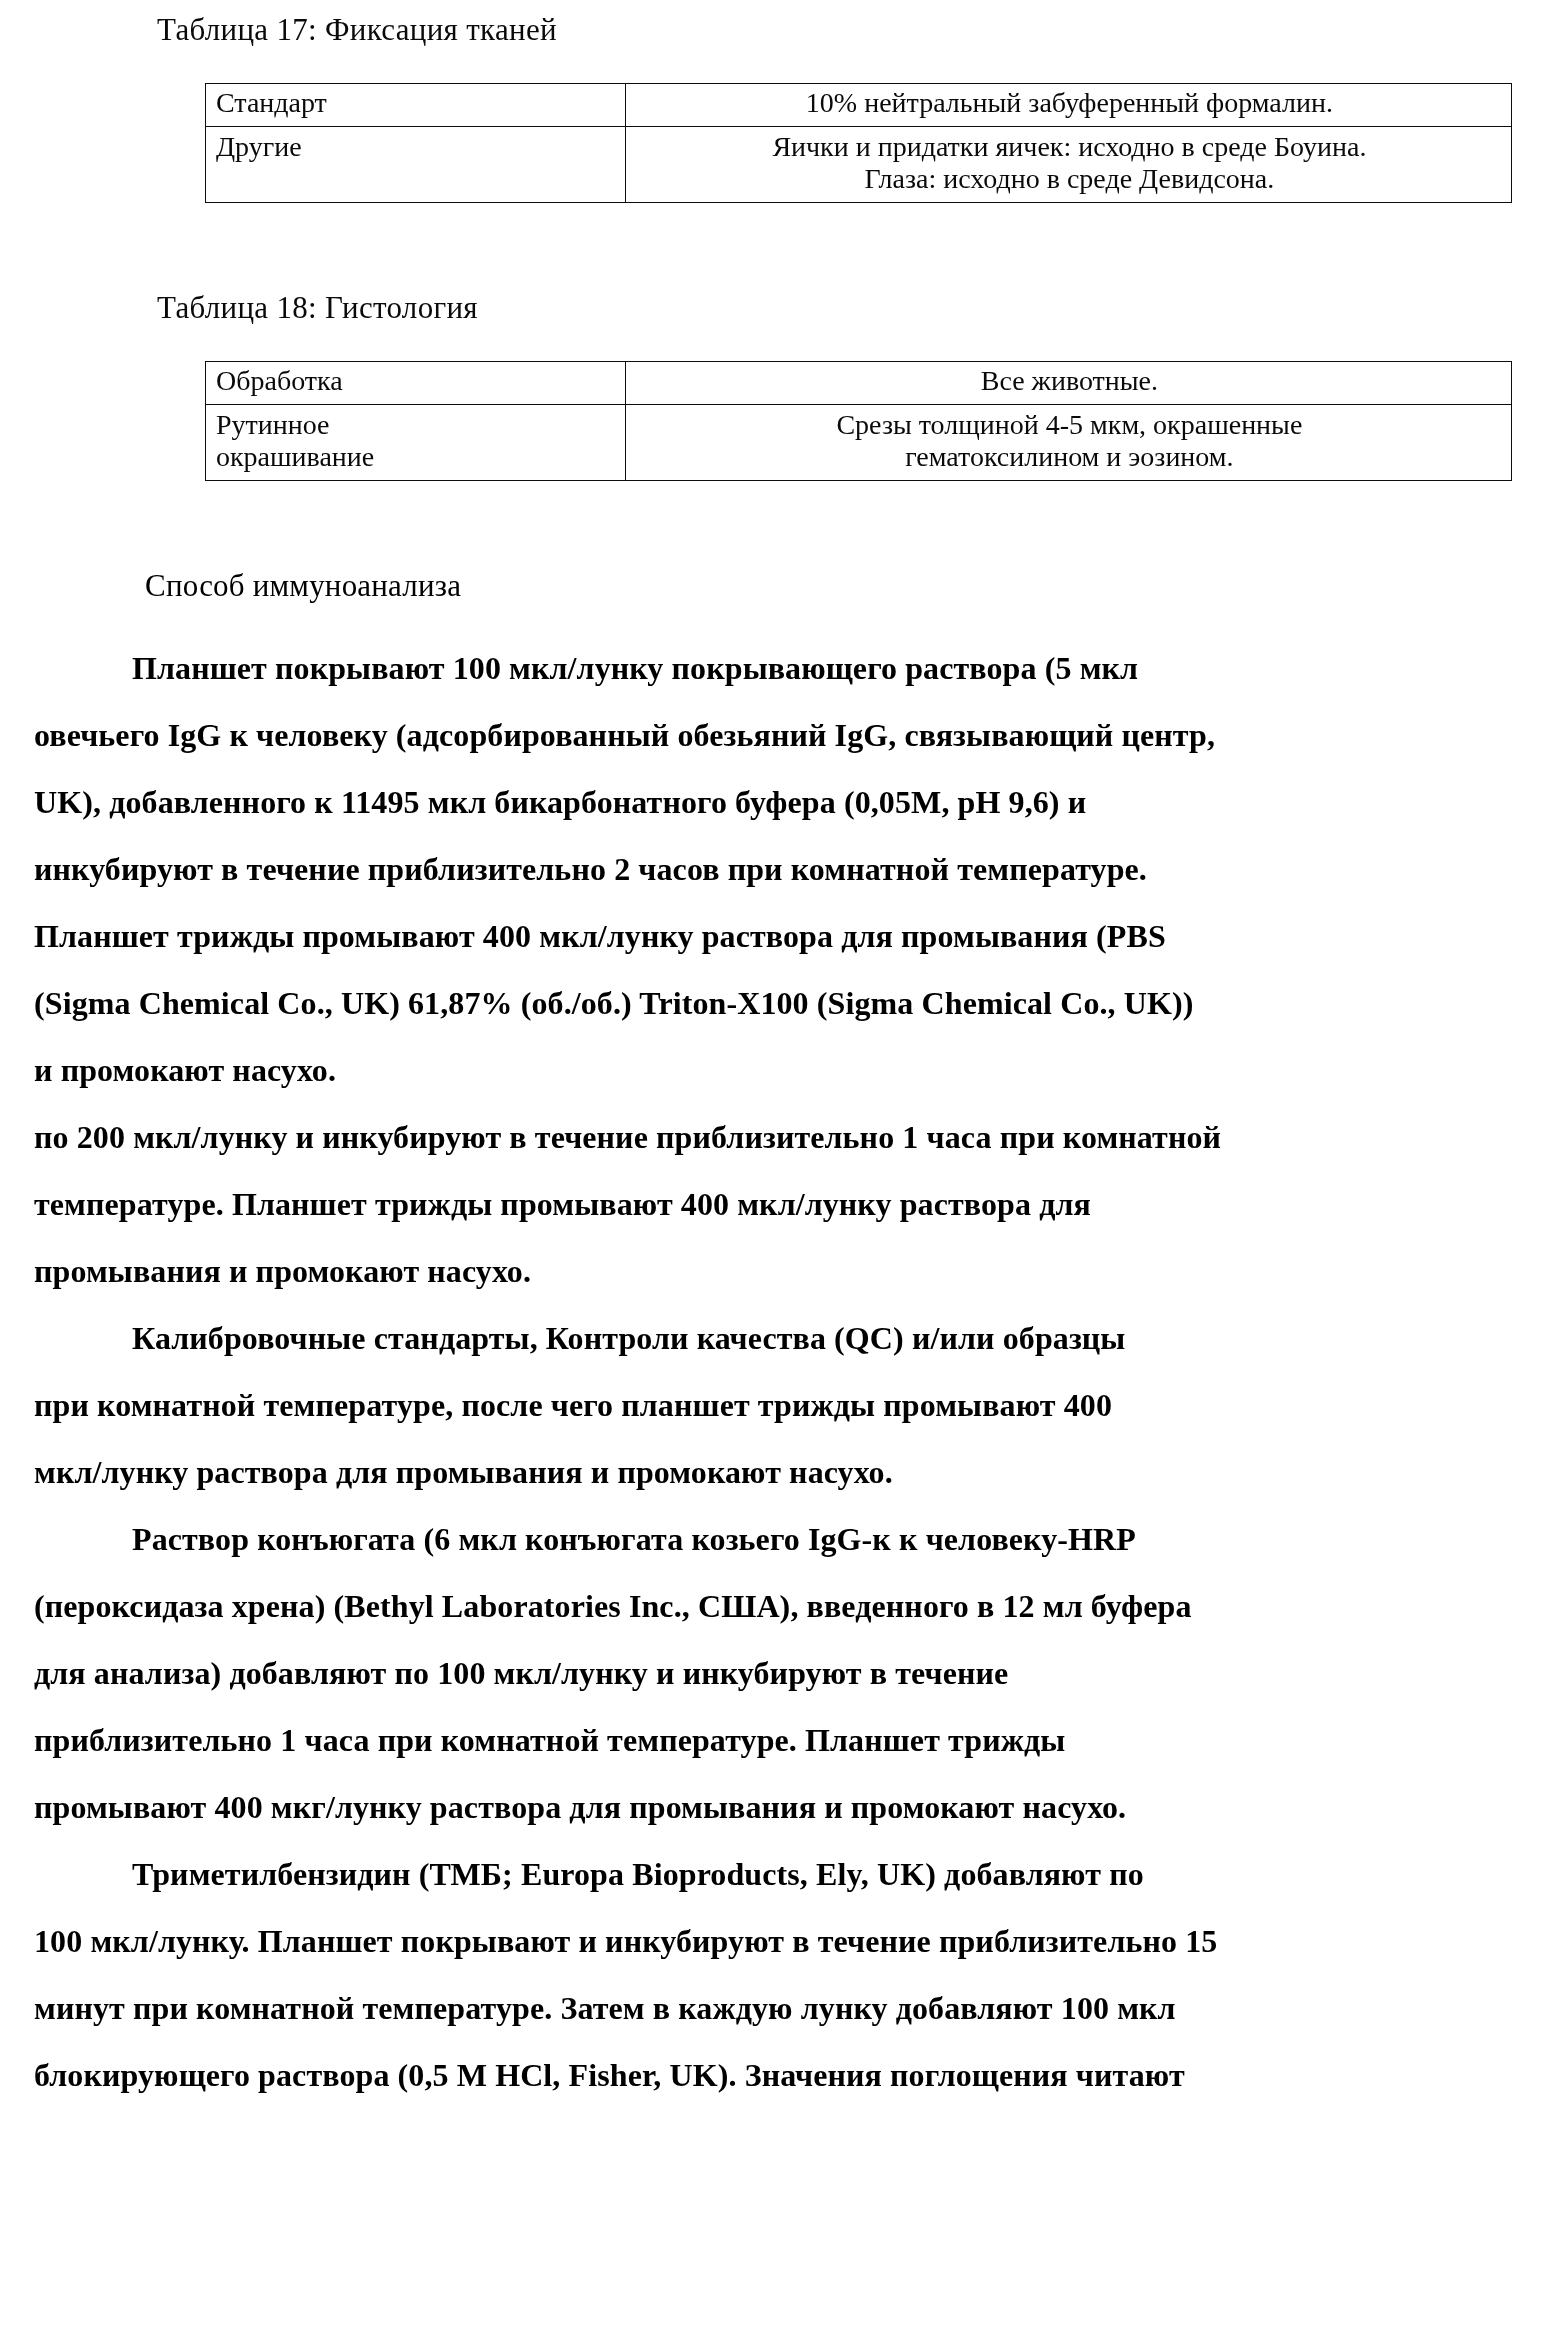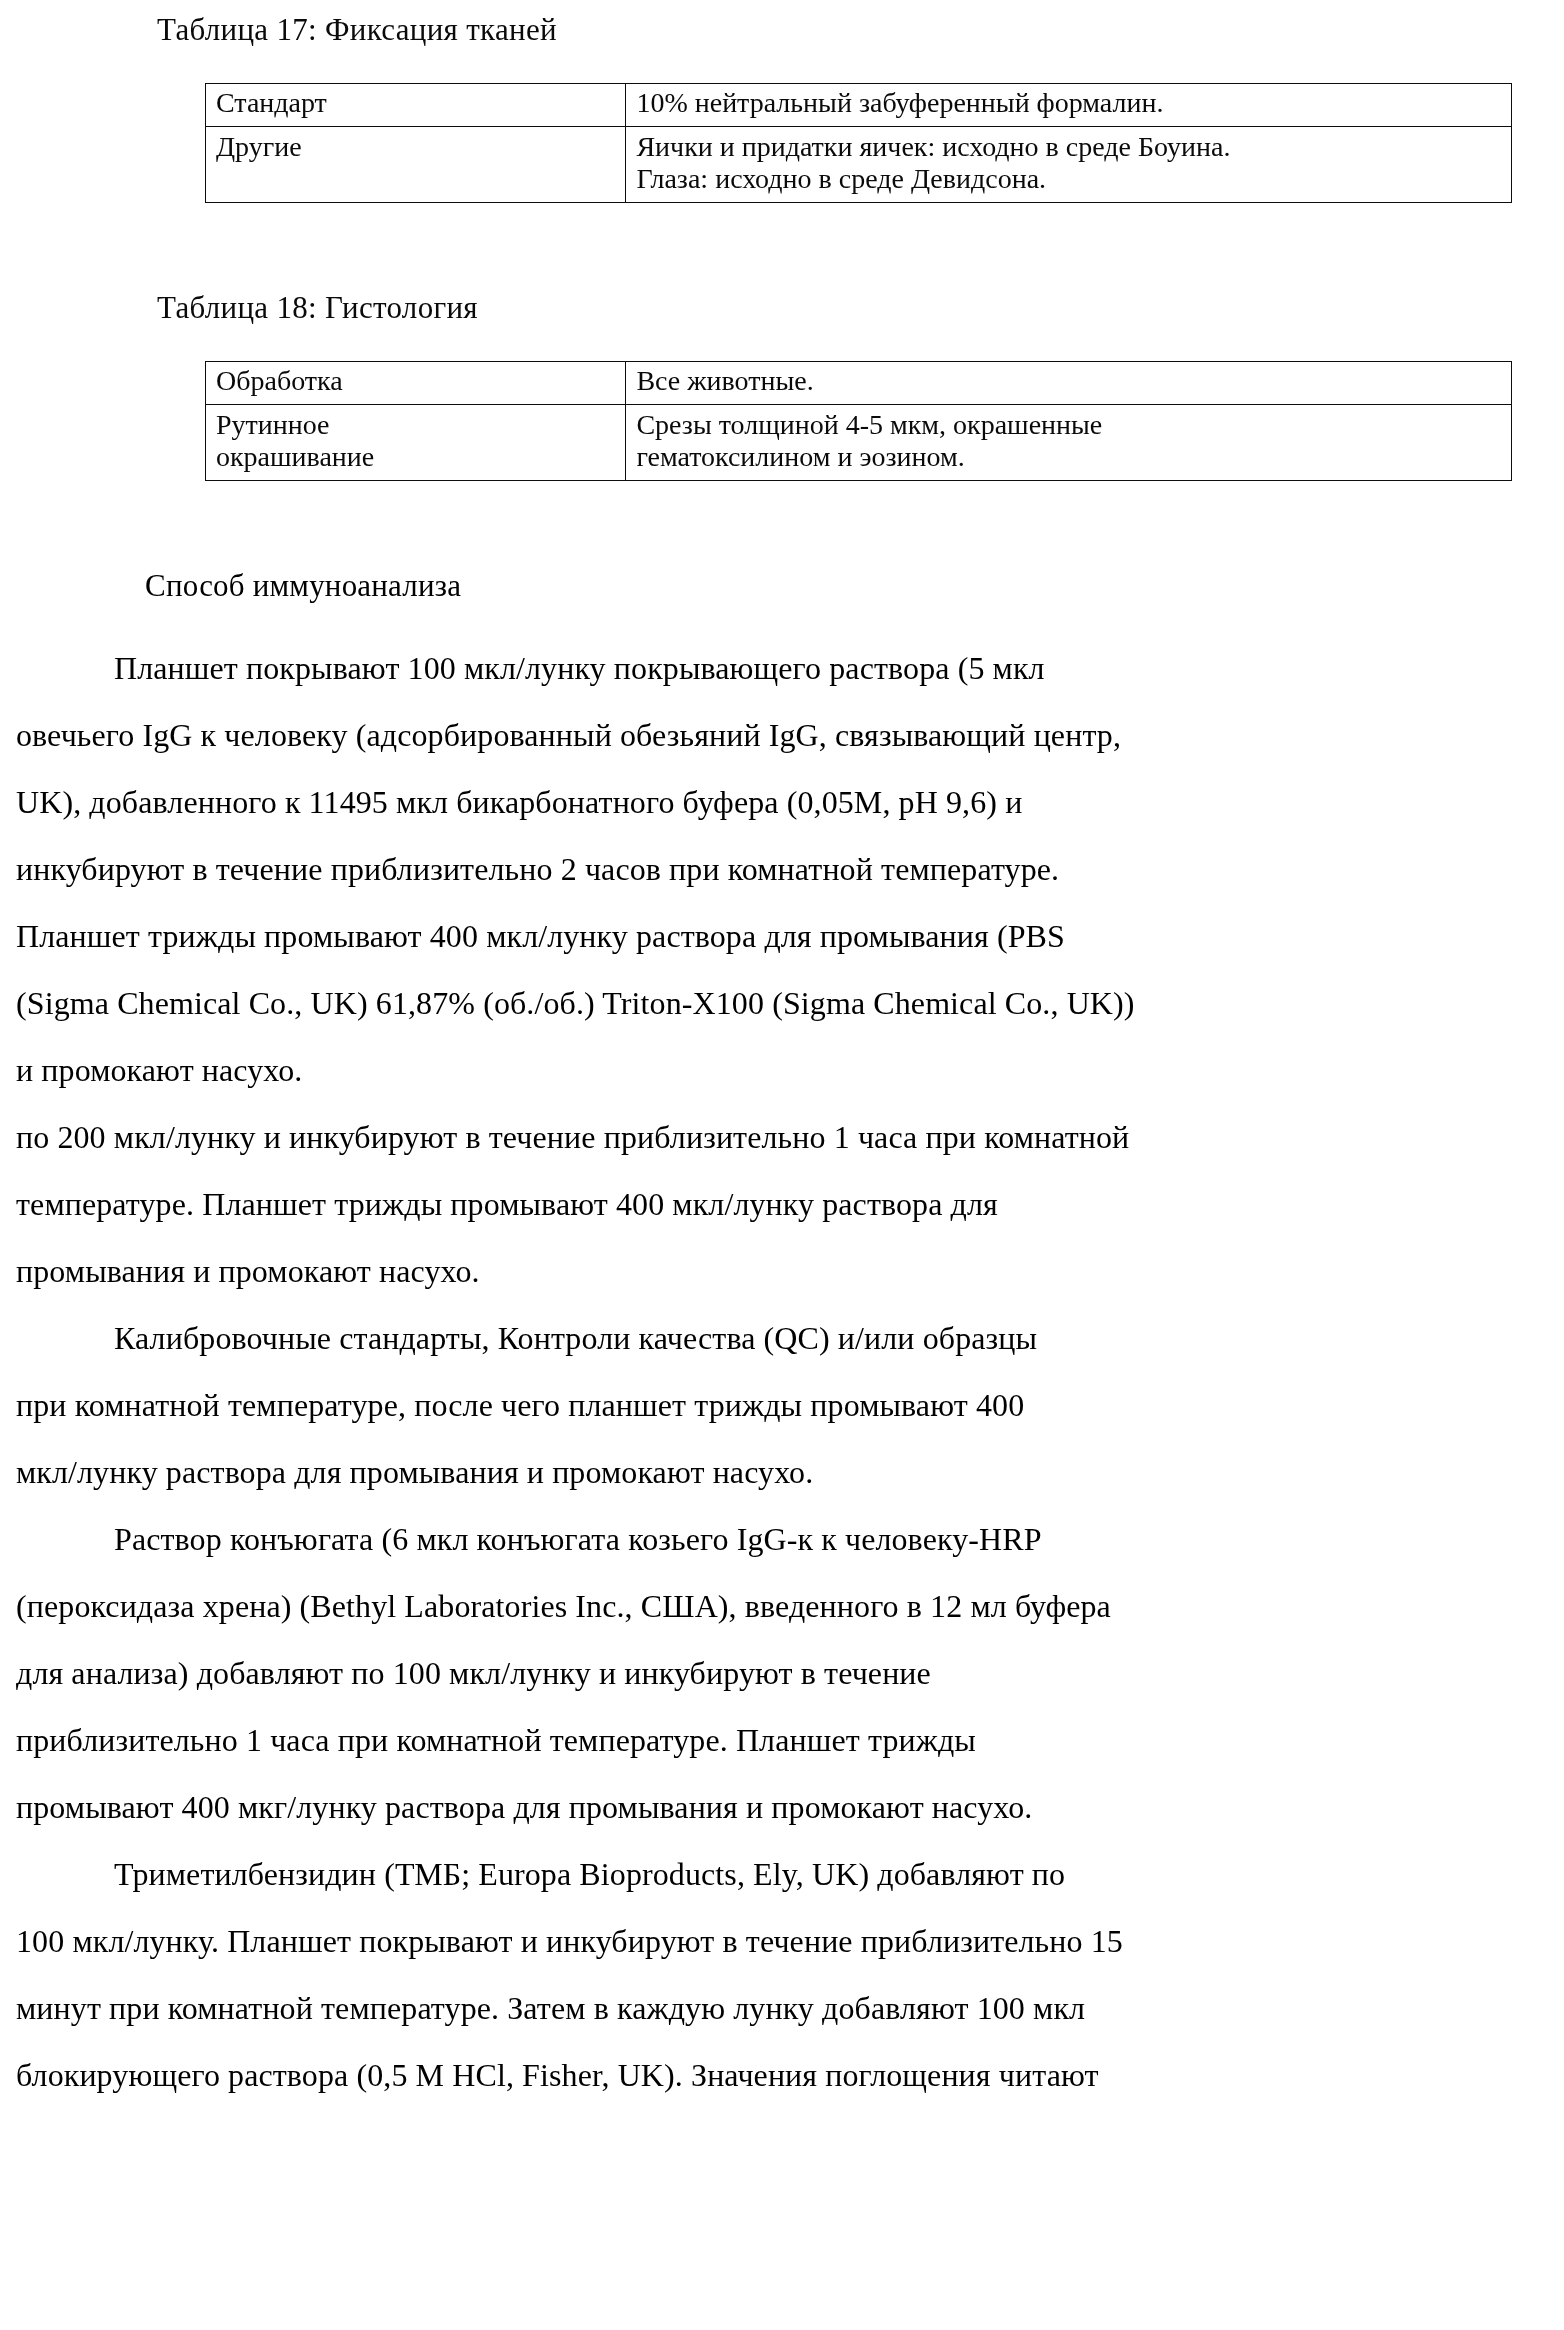--- a/index.html
+++ b/index.html
@@ -46,41 +46,42 @@
   .doc-table td {
     border: 1.7px solid #0d0d0d;
     padding: 3.4px 8.4px 6px 10px;
     font-size: 28px;
     line-height: 1.17;
     vertical-align: top;
     font-family: "Liberation Serif", "DejaVu Serif", serif;
     color: #0a0a0a;
   }
   .doc-table .col-a { width: 401px; }
-  .doc-table .col-b { width: 866px; }
+  .doc-table .col-b { width: 866px; text-align: center; }
 
   #table-17 { left: 205px; top: 83px; width: 1267px; }
   #table-18 { left: 205px; top: 361px; width: 1267px; }
 
   .cell-line { display: block; white-space: nowrap; }
 
   
   .section-heading {
     position: absolute;
     left: 145px;
     top: 568px;
     font-size: 31px;
     letter-spacing: 0.2px;
     white-space: nowrap;
   }
 
   .body-block {
     position: absolute;
-    left: 16px;
+    left: 34px;
     width: 1520px;
+    font-weight: bold;
   }
   #body-text { top: 635px; }
 
   .para {
     margin: 0 0 0 0;
   }
   .line {
     display: block;
     font-size: 32px;
     line-height: 67px;

